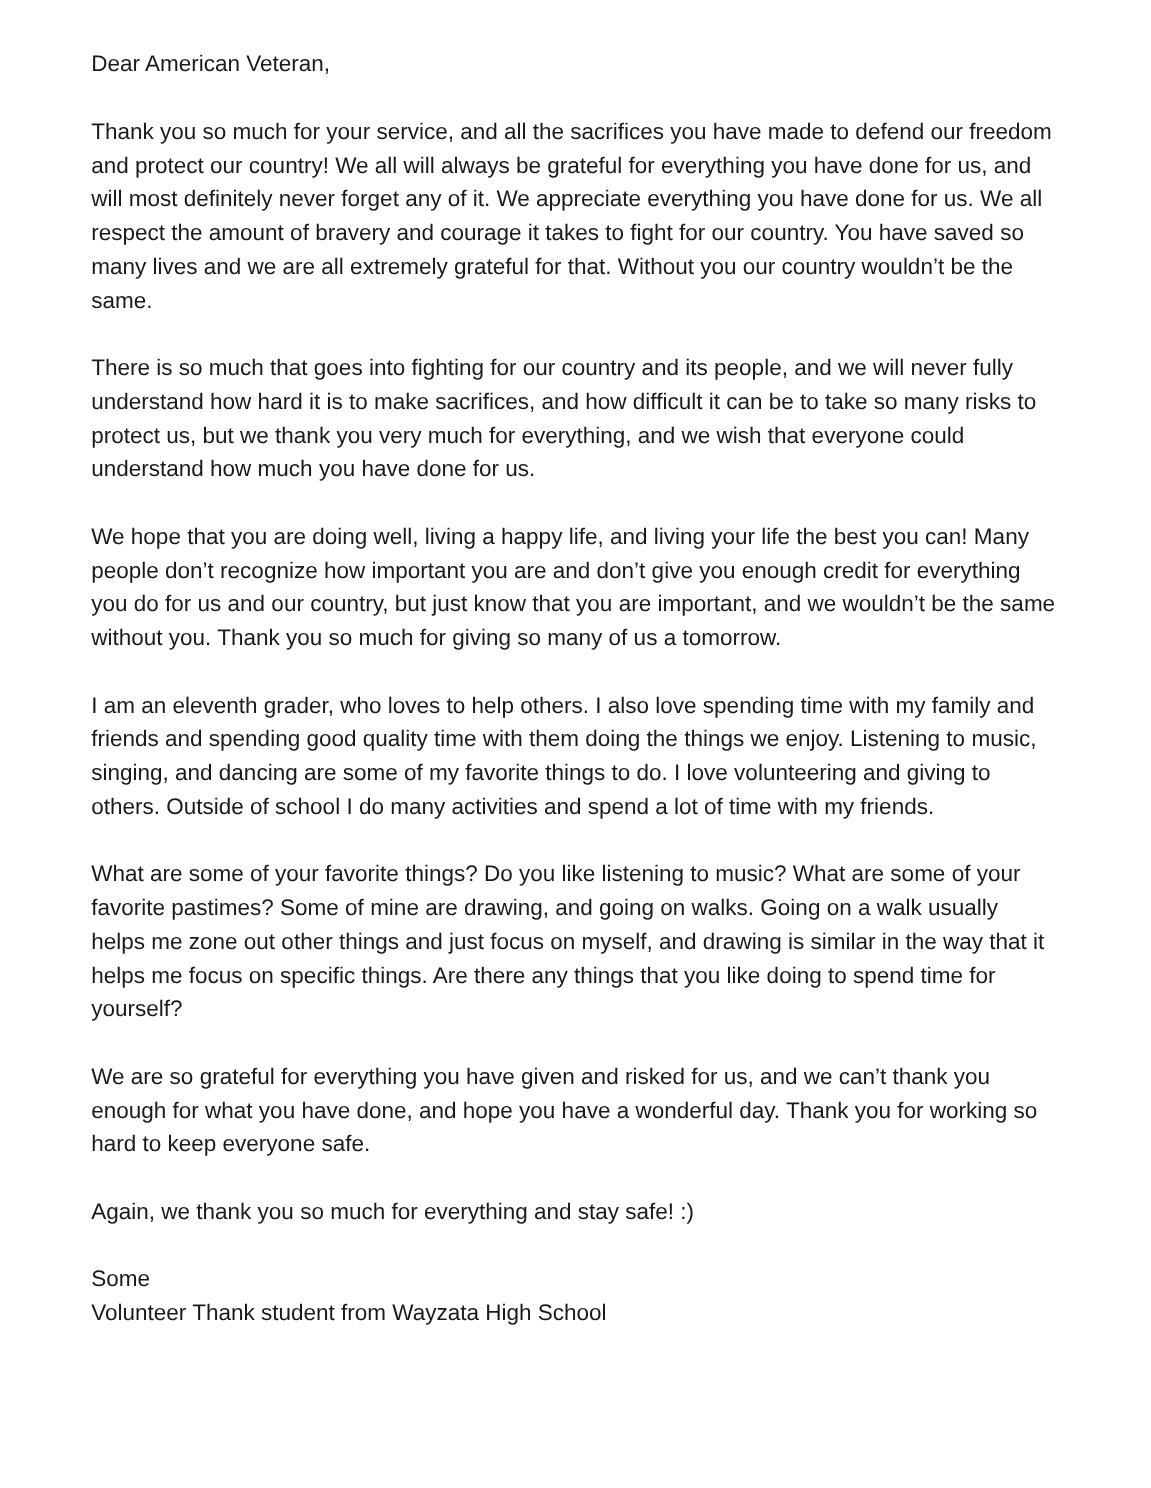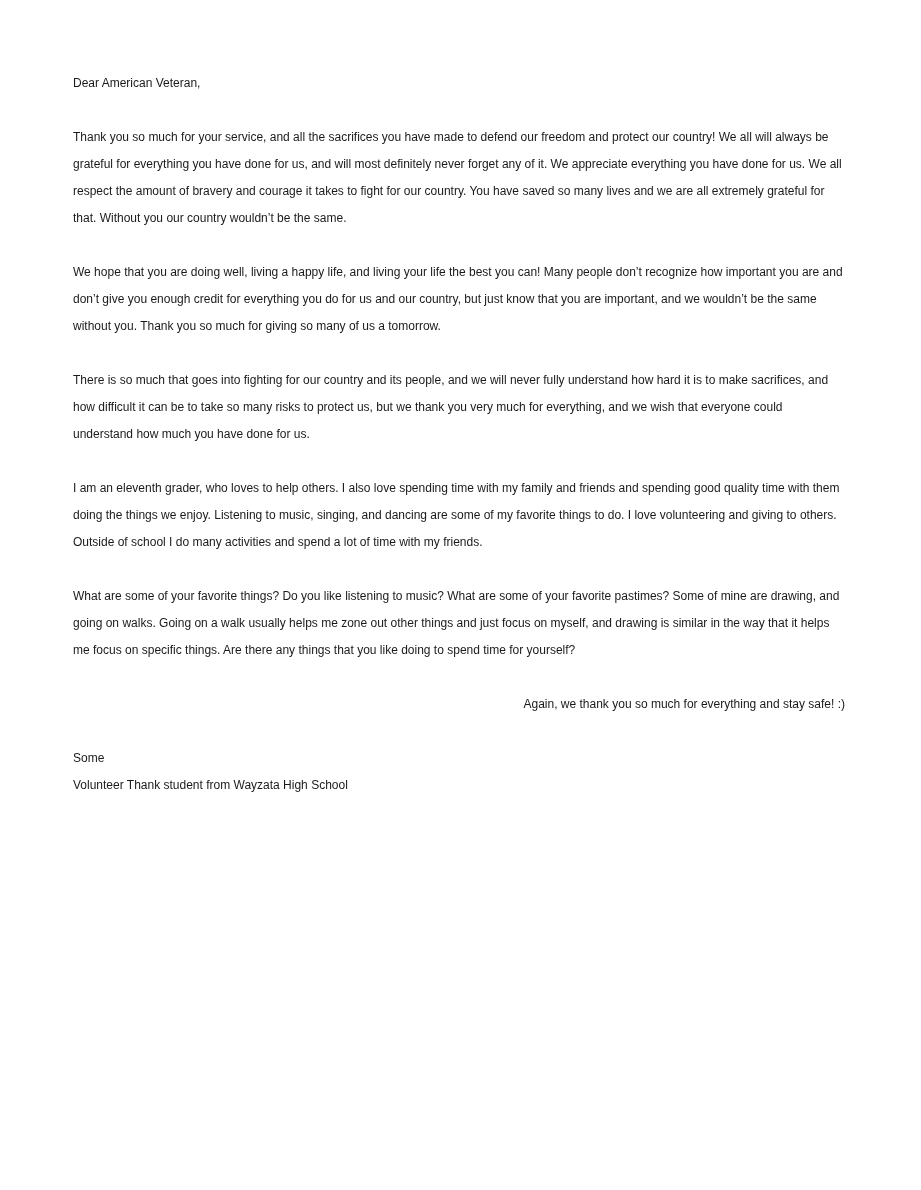--- a/index.html
+++ b/index.html
@@ -16,48 +16,47 @@
   .page {
     box-sizing: border-box;
     width: 921px;
     height: 1190px;
     padding: 38px 0 0 73px;
     background: #ffffff;
     color: #1a1a1a;
   }
   .letter-body {
     width: 772px;
-    font-size: 12px;
+    font-size: 18px;
     line-height: 27px;
-    margin-top: 32px;
   }
   .para {
     margin: 0 0 27px 0;
   }
   .closing {
     margin: 0 0 27px 0;
-    text-align: right;
   }
   .signature {
     margin-top: 27px;
   }
   .signature p {
     margin: 0;
   }
 </style>
 </head>
 <body>
 
 <div class="page">
   <div class="letter-body">
     <p class="para">Dear American Veteran,</p>
     <p class="para">Thank you so much for your service, and all the sacrifices you have made to defend our freedom and protect our country! We all will always be grateful for everything you have done for us, and will most definitely never forget any of it. We appreciate everything you have done for us. We all respect the amount of bravery and courage it takes to fight for our country. You have saved so many lives and we are all extremely grateful for that. Without you our country wouldn’t be the same.</p>
+    <p class="para">There is so much that goes into fighting for our country and its people, and we will never fully understand how hard it is to make sacrifices, and how difficult it can be to take so many risks to protect us, but we thank you very much for everything, and we wish that everyone could understand how much you have done for us.</p>
     <p class="para">We hope that you are doing well, living a happy life, and living your life the best you can! Many people don’t recognize how important you are and don’t give you enough credit for everything you do for us and our country, but just know that you are important, and we wouldn’t be the same without you. Thank you so much for giving so many of us a tomorrow.</p>
-    <p class="para">There is so much that goes into fighting for our country and its people, and we will never fully understand how hard it is to make sacrifices, and how difficult it can be to take so many risks to protect us, but we thank you very much for everything, and we wish that everyone could understand how much you have done for us.</p>
     <p class="para">I am an eleventh grader, who loves to help others. I also love spending time with my family and friends and spending good quality time with them doing the things we enjoy. Listening to music, singing, and dancing are some of my favorite things to do. I love volunteering and giving to others. Outside of school I do many activities and spend a lot of time with my friends.</p>
     <p class="para">What are some of your favorite things? Do you like listening to music? What are some of your favorite pastimes? Some of mine are drawing, and going on walks. Going on a walk usually helps me zone out other things and just focus on myself, and drawing is similar in the way that it helps me focus on specific things. Are there any things that you like doing to spend time for yourself?</p>
+    <p class="para">We are so grateful for everything you have given and risked for us, and we can’t thank you enough for what you have done, and hope you have a wonderful day. Thank you for working so hard to keep everyone safe.</p>
     <p class="closing">Again, we thank you so much for everything and stay safe! :)</p>
     <div class="signature">
       <p>Some</p>
       <p>Volunteer Thank student from Wayzata High School</p>
     </div>
   </div>
 </div>
 
 </body></html>

